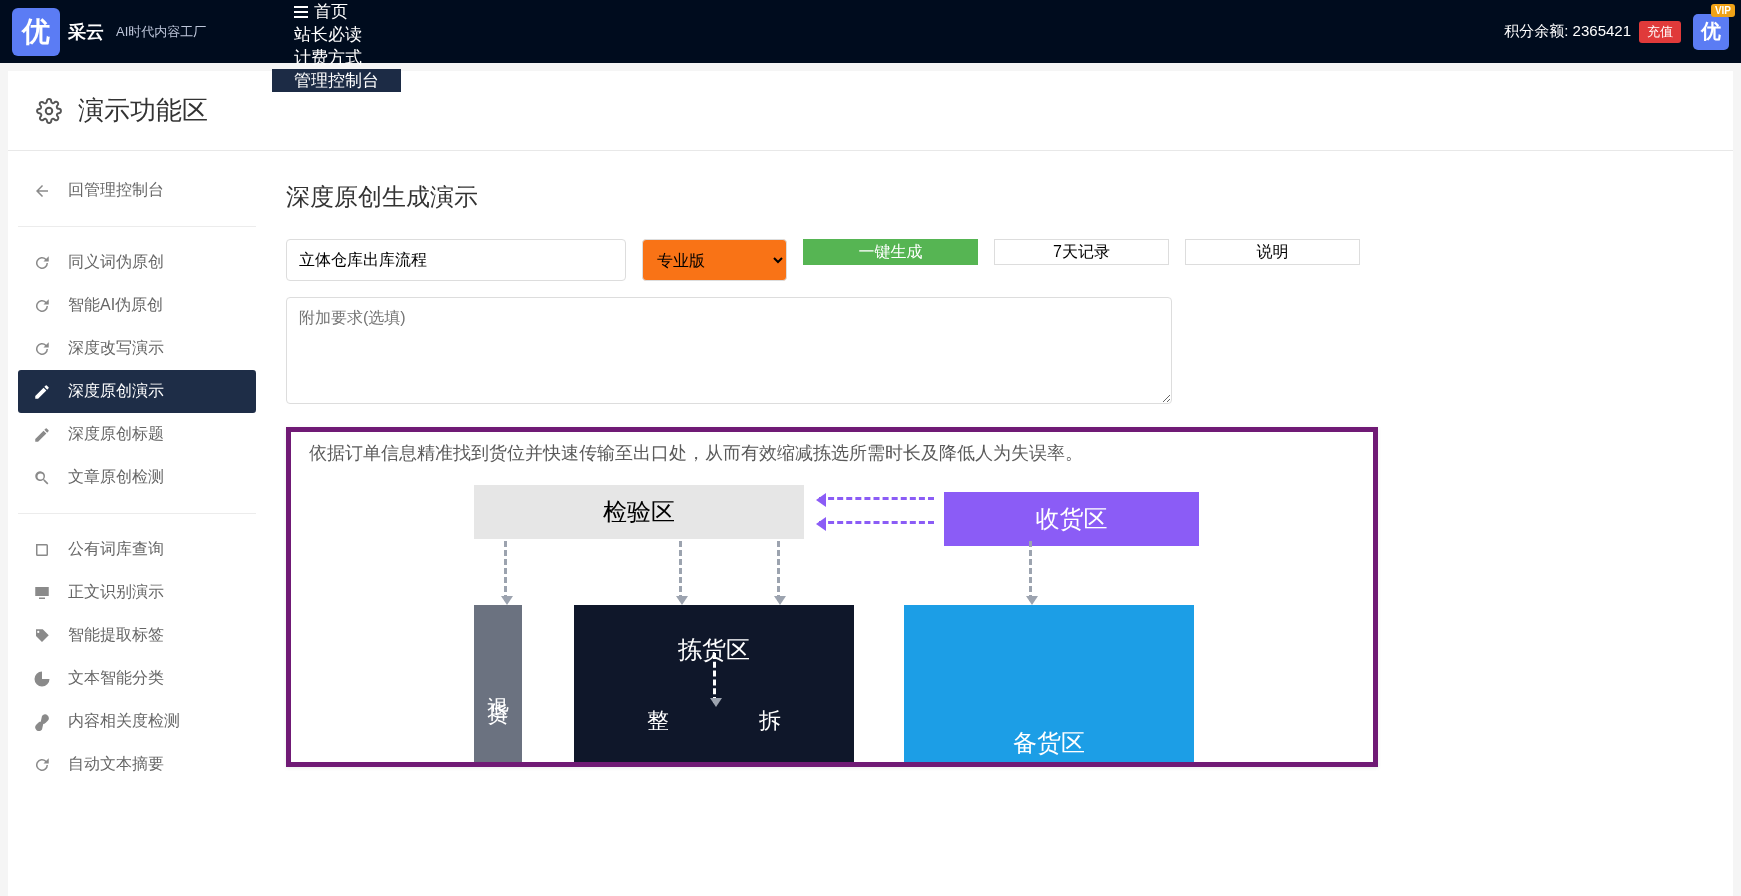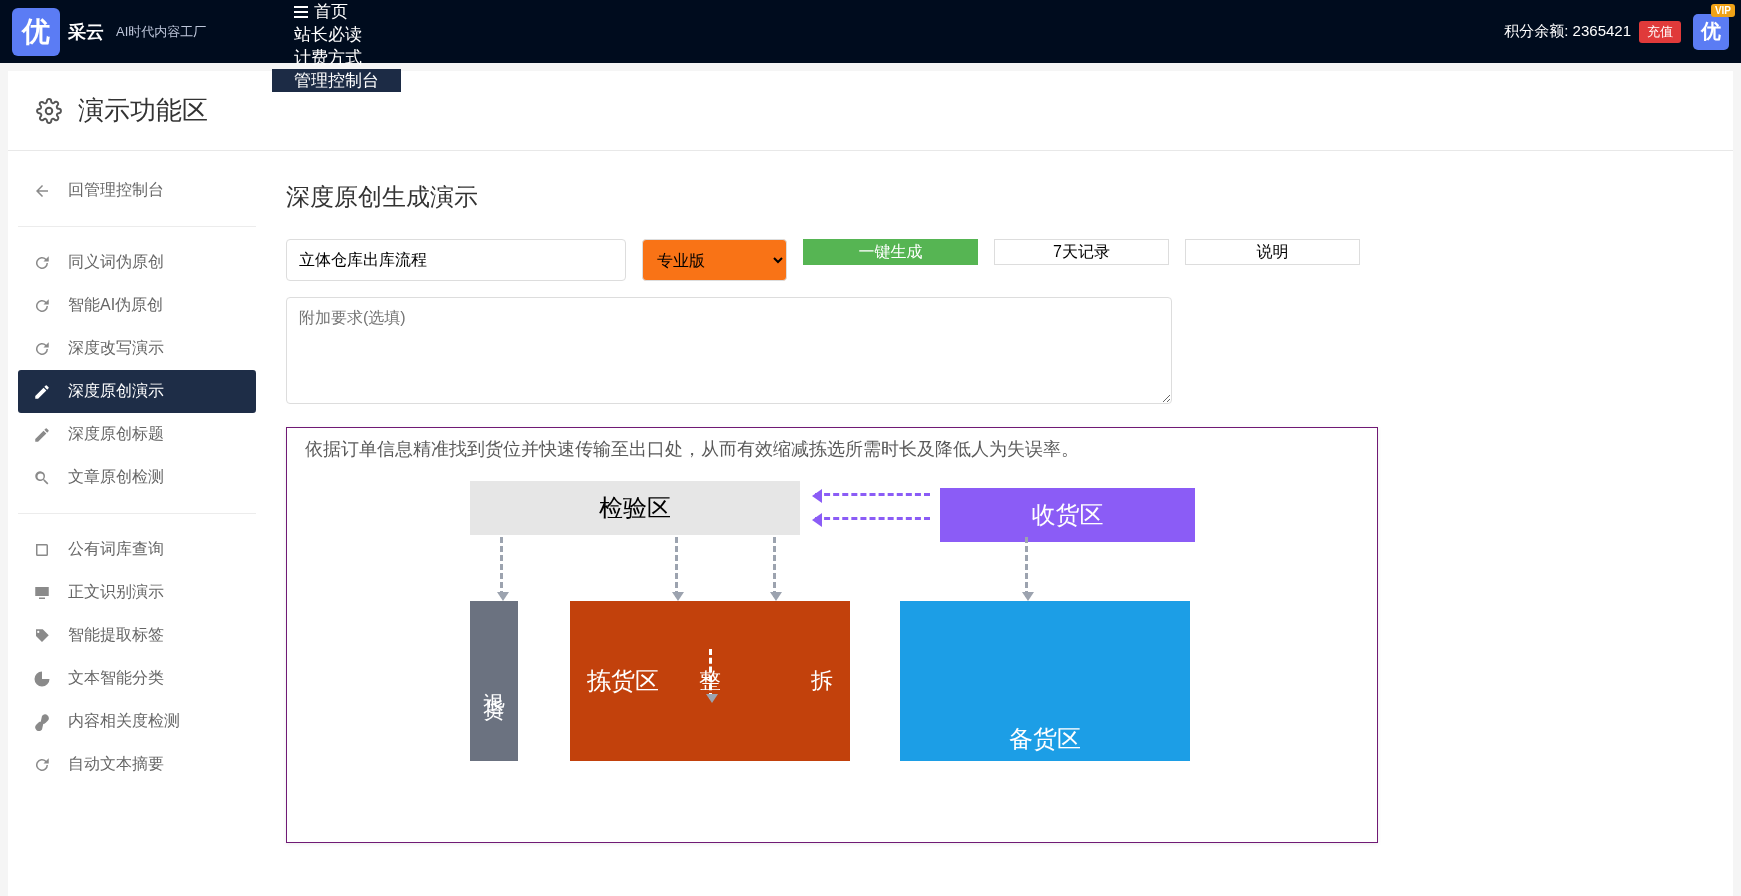--- a/index.html
+++ b/index.html
@@ -42,21 +42,21 @@
 .main { flex:1; padding:24px 34px 0 20px; }
 .main h2 { font-size:24px; font-weight:400; margin:6px 0 26px 0; }
 .toolbar { display:flex; gap:16px; margin-bottom:16px; }
 .tb-input { flex:0 0 340px; height:42px; border:1px solid #ddd; border-radius:4px; padding:0 12px; font-size:16px; }
 .tb-select { flex:0 0 145px; height:42px; border:1px solid #ddd; border-radius:4px; padding:0 10px; font-size:16px; background:#f97316; }
 .tb-btn { flex:0 0 175px; height:26px; border:1px solid #ddd; border-radius:0; background:#fff; font-size:16px; cursor:pointer; }
 .tb-btn.primary { background:#56b553; border-color:#56b553; color:#fff; }
 .tb-textarea { width:886px; height:107px; border:1px solid #ddd; border-radius:4px; padding:10px 12px; font-size:16px; resize:both; font-family:inherit; color:#333; }
 
 
-.result { margin-top:20px; width:1092px; border:1px solid #701a75; background:#fff; box-shadow:0 1px 4px rgba(0,0,0,0.08); padding:0 18px 0 18px; height:416px; overflow-y:scroll; }
+.result { margin-top:20px; width:1092px; border:5px solid #701a75; background:#fff; box-shadow:0 1px 4px rgba(0,0,0,0.08); padding:0 18px 0 18px; height:340px; overflow-y:scroll; }
 .result-text { color:#5a5a5a; font-size:18px; line-height:1.5; margin:8px 0 18px 0; }
 
 
 .diagram { position:relative; width:1040px; height:260px; margin-top:6px; }
 .box { position:absolute; display:flex; align-items:center; justify-content:center; font-size:24px; color:#000000; }
 .box.white { color:#fff; }
 .arrow-dash-l { position:absolute; border-top:3px dashed #8b5cf6; }
 .arrow-dash-l::before { content:""; position:absolute; left:-10px; top:-7px; border:7px solid transparent; border-right:10px solid #8b5cf6; }
 .vdash { position:absolute; border-left:3px dashed #9ca3af; }
 .vdash::after { content:""; position:absolute; left:-6px; bottom:-10px; border:6px solid transparent; border-top:9px solid #9ca3af; }
@@ -258,21 +258,21 @@
           <div class="box white" style="left:635px;top:7px;width:255px;height:54px;background:#8b5cf6">收货区</div>
           <div class="arrow-dash-l" style="left:510px;top:12px;width:115px"></div>
           <div class="arrow-dash-l" style="left:510px;top:36px;width:115px"></div>
 
           <div class="vdash" style="left:195px;top:56px;height:60px"></div>
           <div class="vdash" style="left:370px;top:56px;height:60px"></div>
           <div class="vdash" style="left:468px;top:56px;height:60px"></div>
           <div class="vdash" style="left:720px;top:56px;height:60px"></div>
 
           <div class="box white" style="left:165px;top:120px;width:48px;height:160px;background:#6b7280;writing-mode:vertical-rl;letter-spacing:6px;font-size:22px">退货</div>
-          <div class="box white" style="left:265px;top:120px;width:280px;height:160px;background:#c2410c;gap:40px">
+          <div class="box white" style="left:265px;top:120px;width:280px;height:160px;background:#0f172a;flex-direction:column;gap:40px">
             <span>拣货区</span>
             <div style="display:flex;gap:90px;font-size:22px">
               <span>整</span>
               <span>拆</span>
             </div>
           </div>
           <div class="vdash" style="left:404px;top:168px;height:50px;border-left:3px dashed #fff"></div>
           <div class="dashbox" style="left:222px;top:220px;width:34px;height:34px"></div>
           <div class="box white" style="left:595px;top:120px;width:290px;height:160px;background:#1c9ee6;align-items:flex-end;padding-bottom:6px">备货区</div>
         </div>

